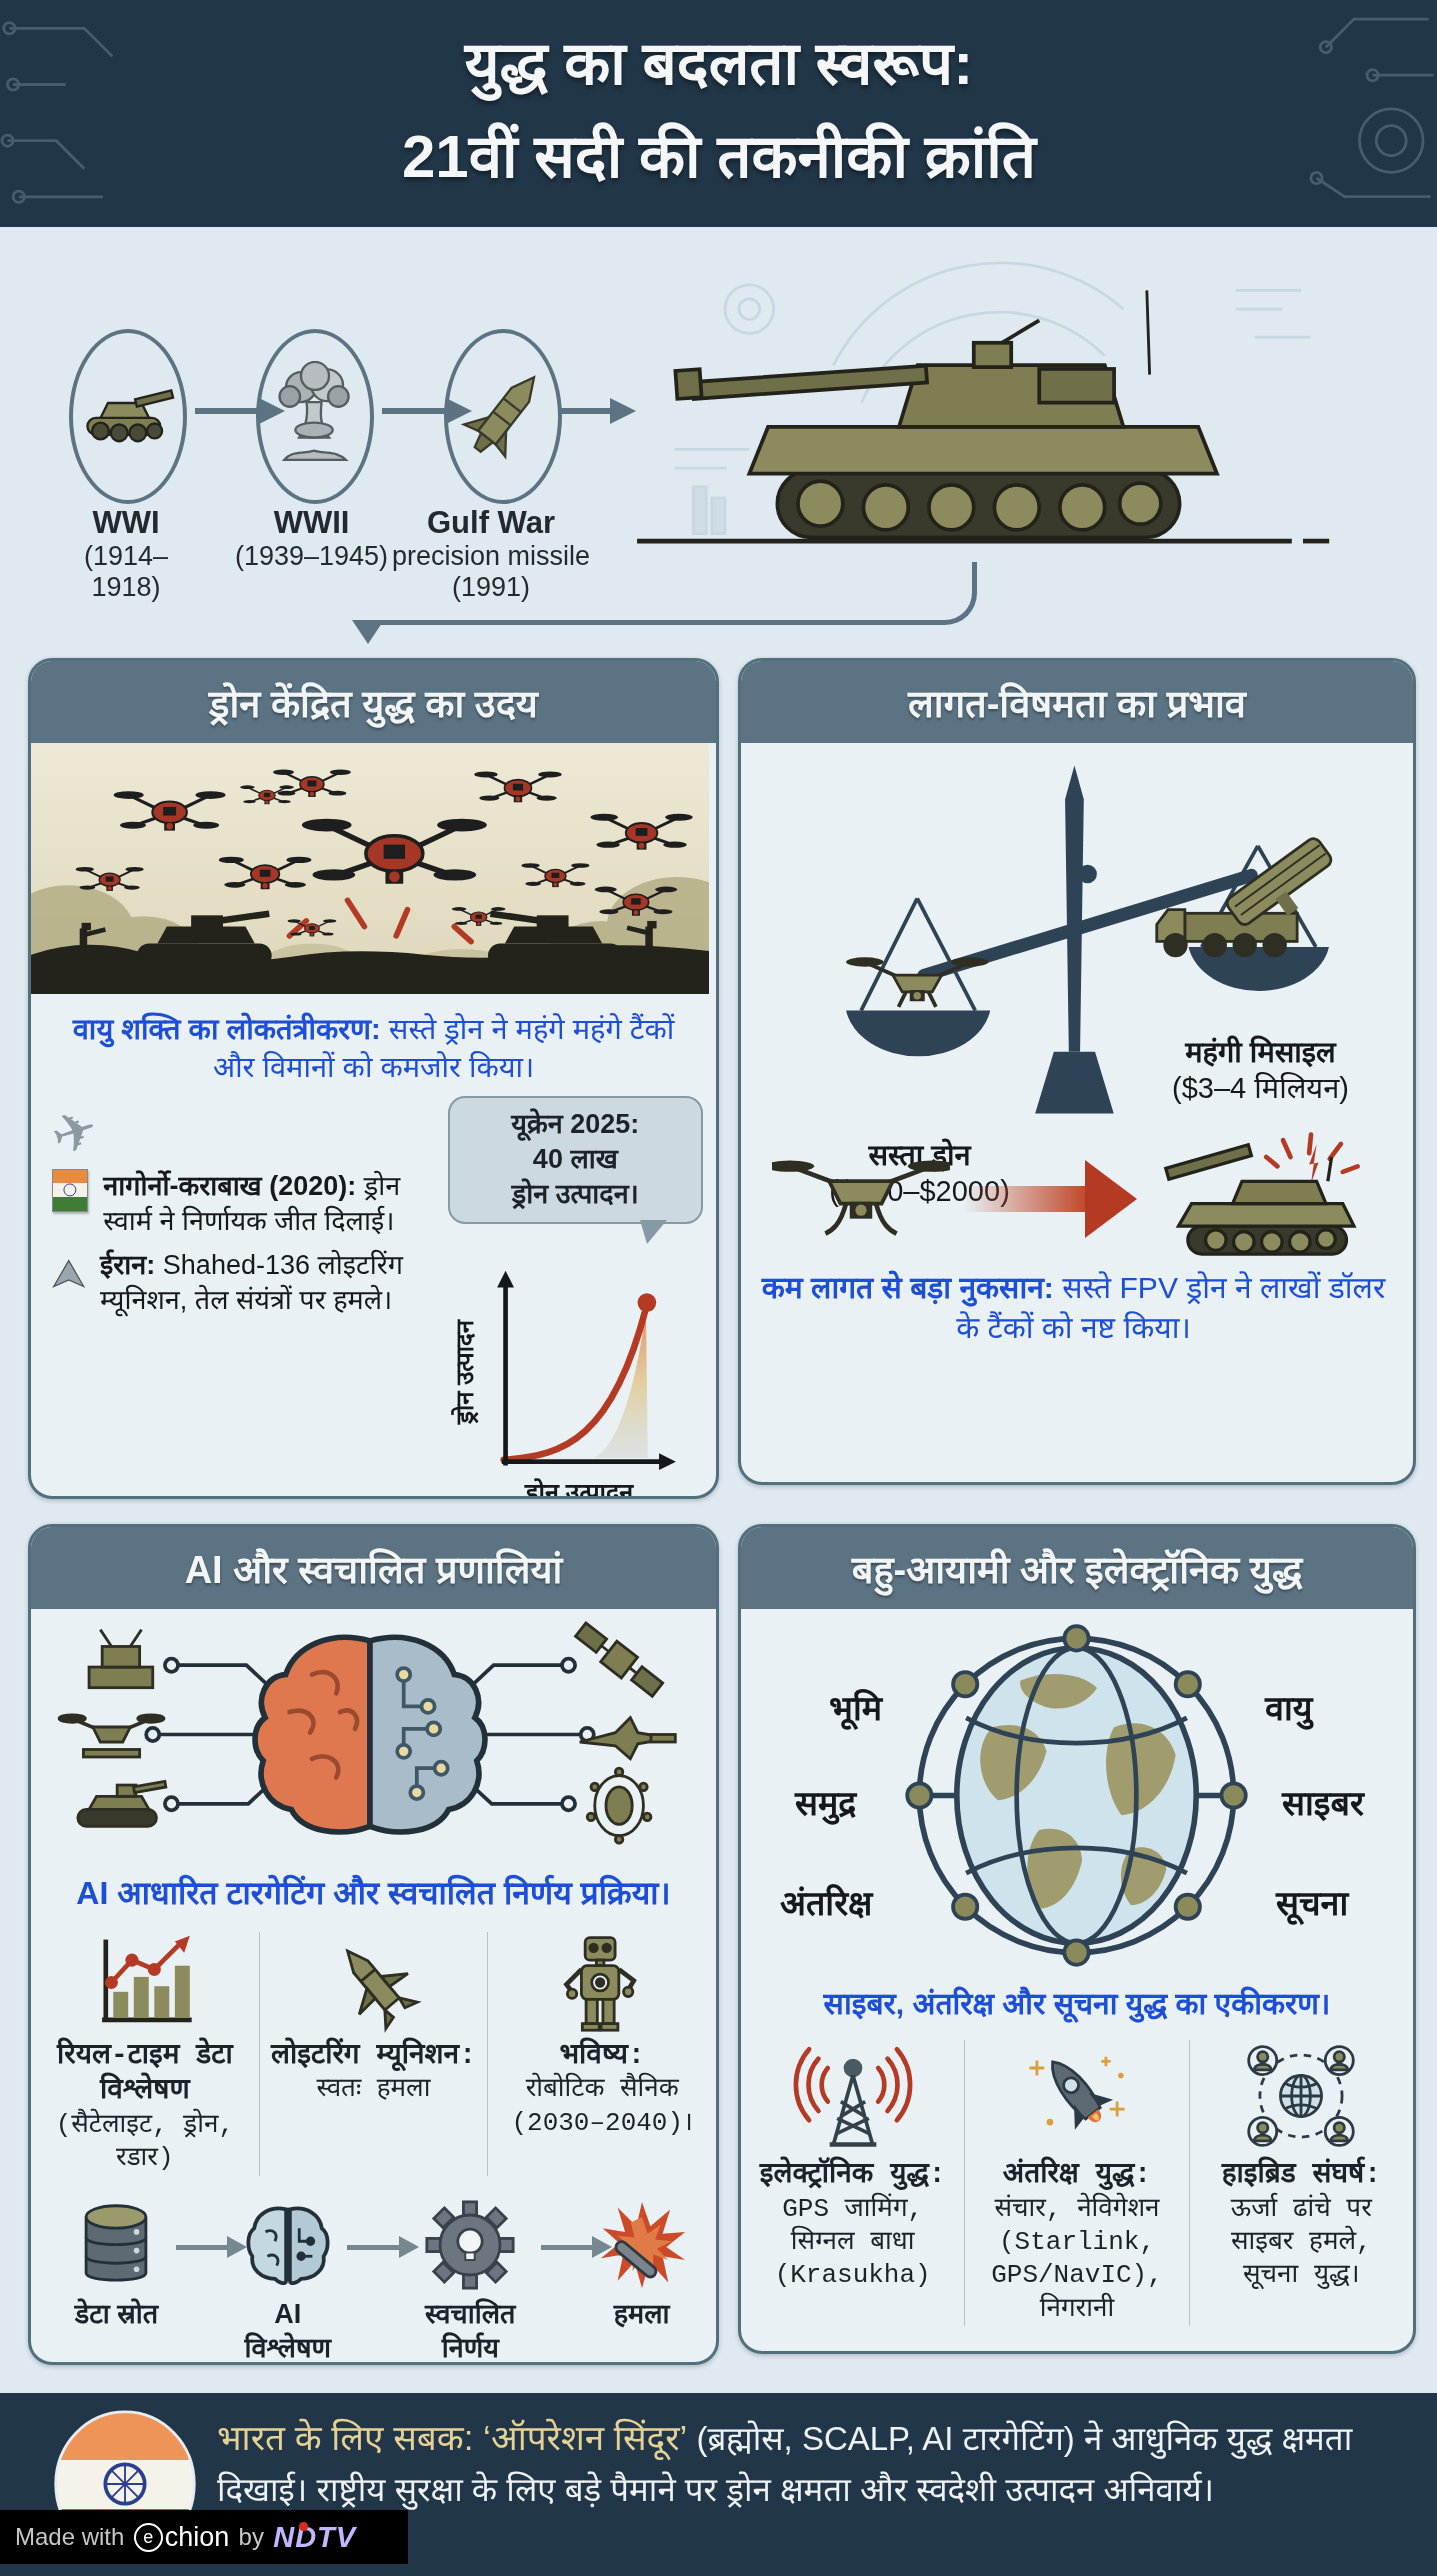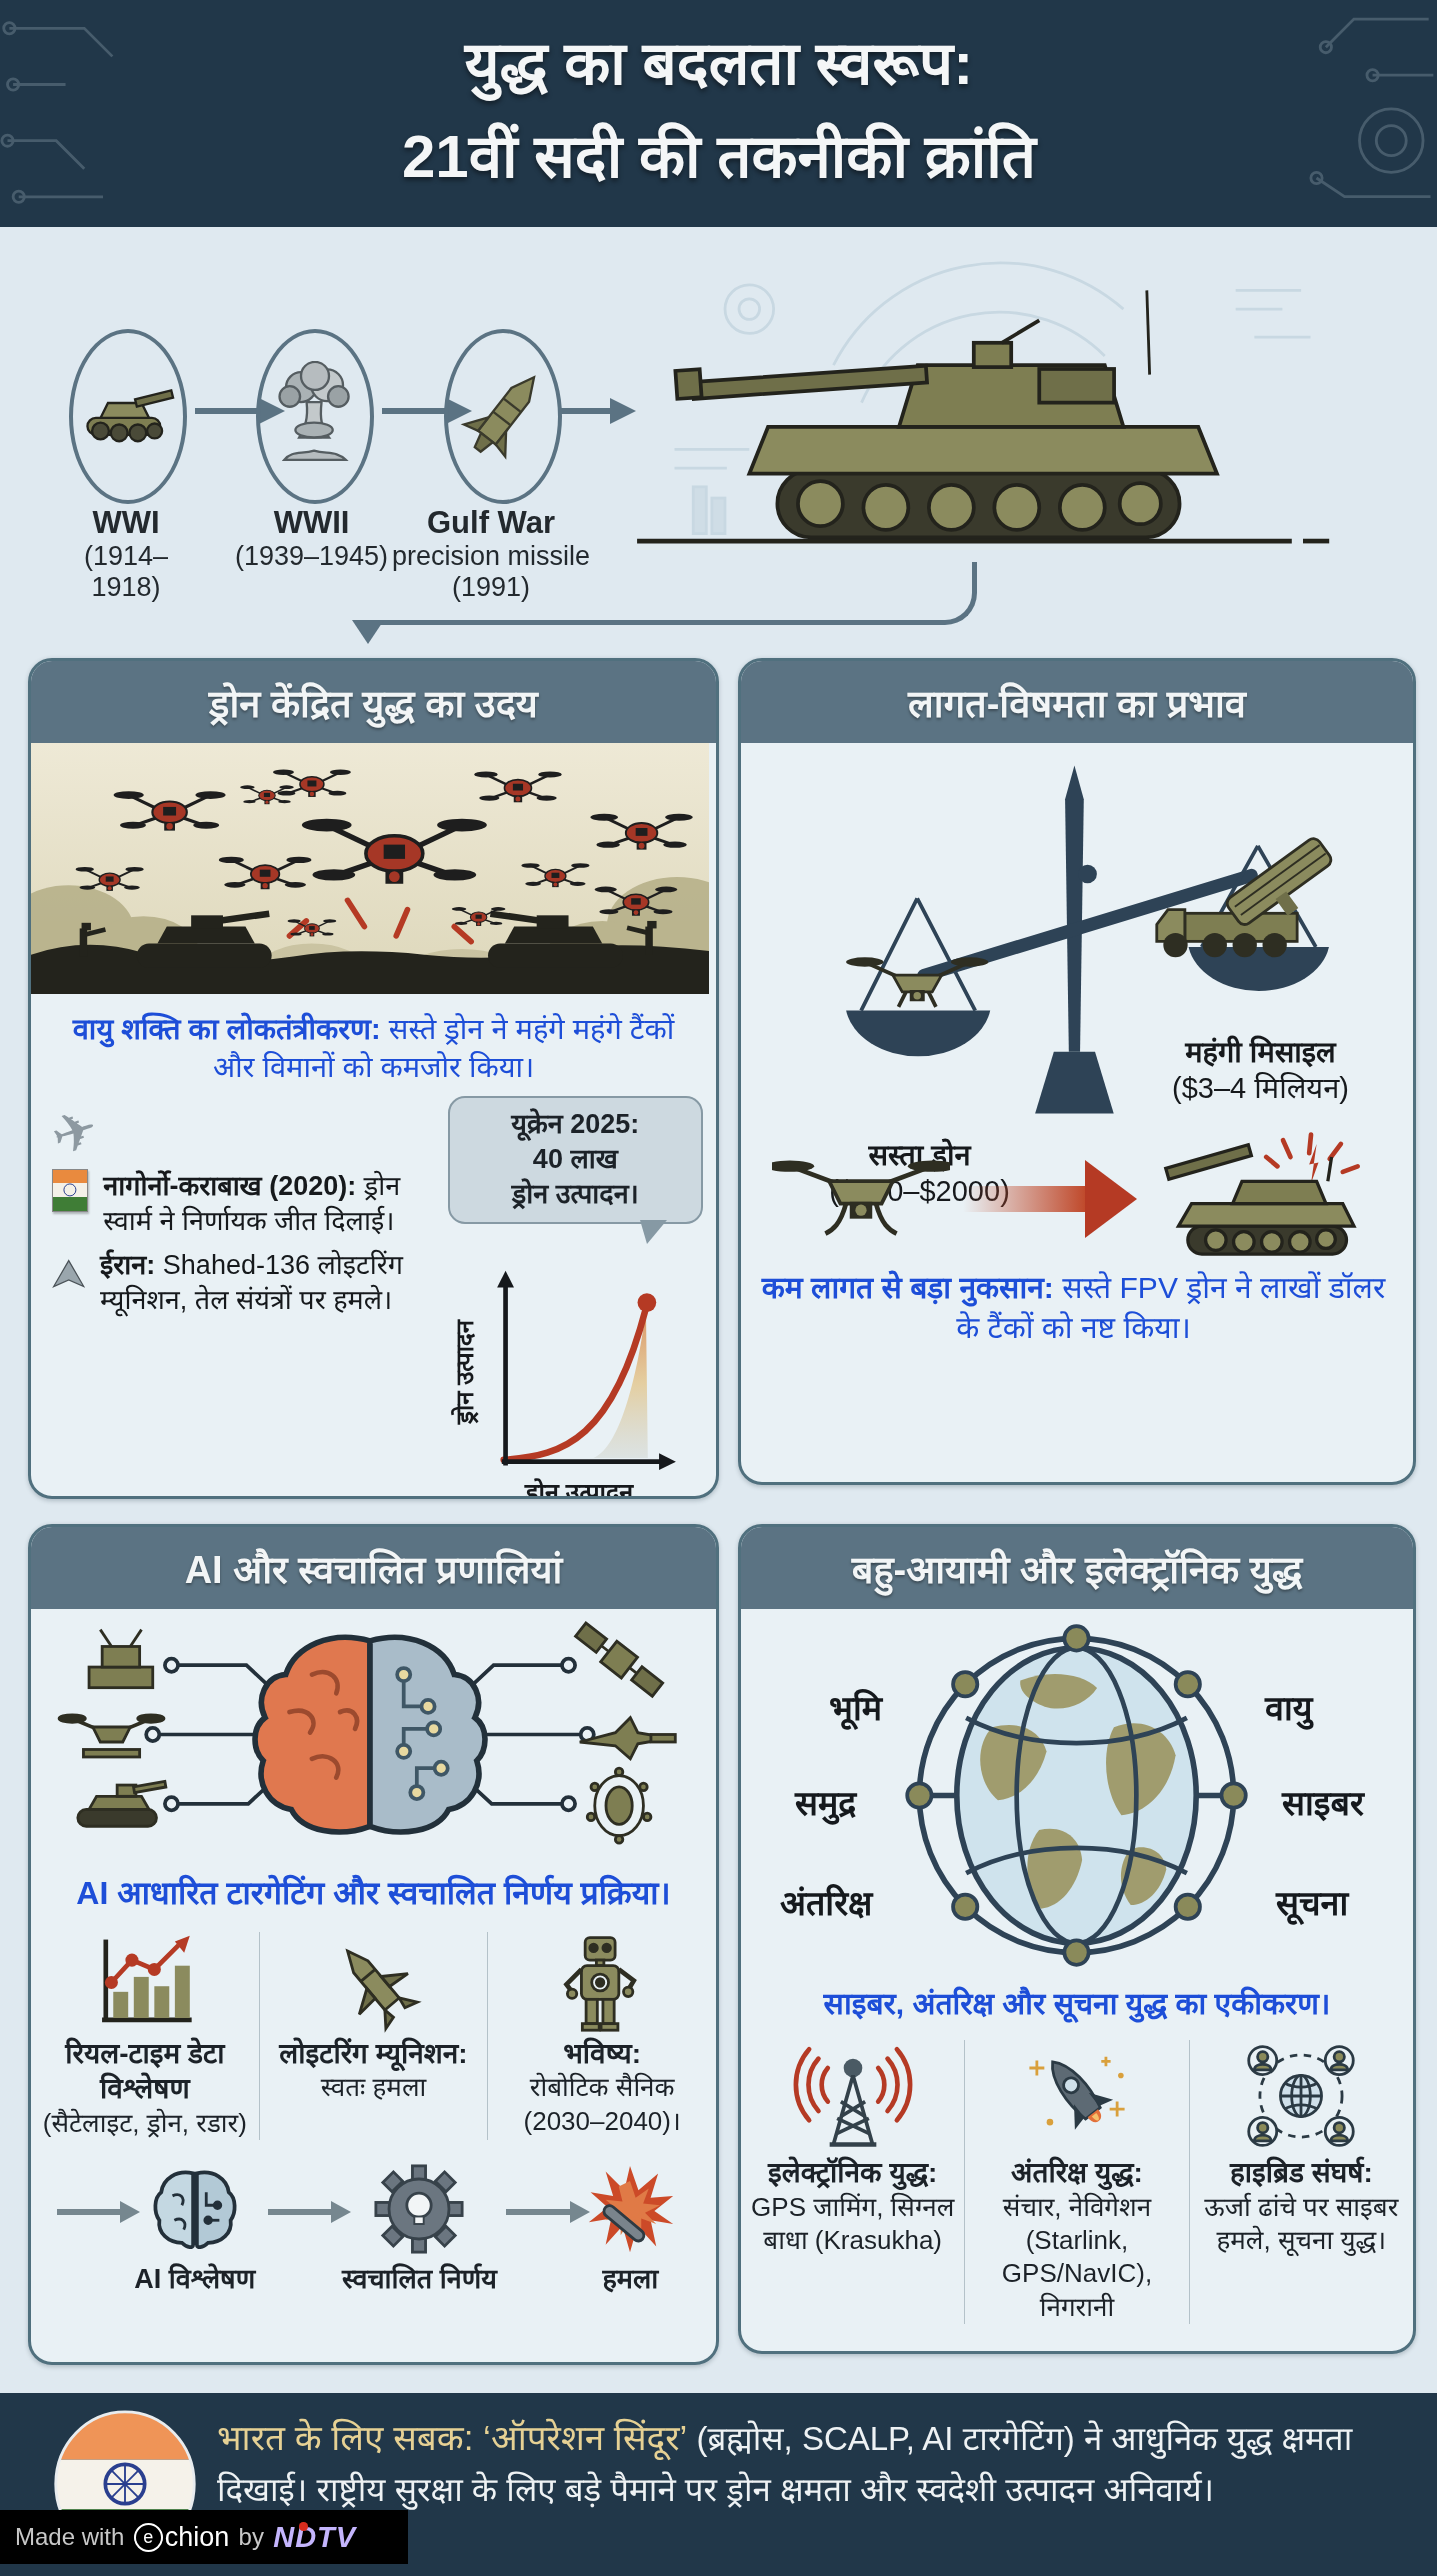--- a/index.html
+++ b/index.html
@@ -44,21 +44,21 @@
   .callout:after{content:"";position:absolute;right:34px;bottom:-22.5px;border-top:24px solid #8699a4;
     border-left:7.5px solid transparent;border-right:20.6px solid transparent;}
   .axis-ylab{writing-mode:vertical-rl;transform:rotate(180deg);font-weight:bold;font-size:24px;color:#16191c;}
   .axis-xlab{font-weight:bold;font-size:25px;color:#16191c;text-align:center;}
 
   .scale-lab{position:absolute;text-align:center;font-size:29px;line-height:1.25;color:#16191c;}
   .red-arrow-bar{height:26px;width:122px;background:linear-gradient(90deg,rgba(197,82,48,0),#c04a2c);align-self:center;}
   .red-arrow-head{width:0;height:0;border-left:52px solid #b53a24;border-top:39px solid transparent;border-bottom:39px solid transparent;}
 
   .col3{display:flex;}
-  .col3 .col{flex:1;text-align:center;padding:0 7px;}
+  .col3 .col{flex:1;text-align:center;padding:0 7px;font-family:Liberation Mono, monospace;}
   .col3 .col + .col{border-left:1.9px solid #b4c2c9;}
   .col-txt-b{font-weight:bold;font-size:28px;line-height:1.28;}
   .col-txt{font-size:26px;line-height:1.28;}
 
   .flow{display:flex;align-items:flex-start;justify-content:space-between;padding:0 26px;}
   .flow-item{text-align:center;width:150px;}
   .flow-lab{font-size:27px;font-weight:bold;line-height:1.25;margin-top:5.6px;}
   .flow-arrow{margin-top:45px;position:relative;width:66px;height:5.6px;background:#76878f;}
   .flow-arrow:after{content:"";position:absolute;right:-19px;top:-8.4px;border-left:20.6px solid #76878f;
     border-top:11.2px solid transparent;border-bottom:11.2px solid transparent;}
@@ -584,20 +584,31 @@
             <rect x="29" y="98" width="18" height="7"></rect>
               <rect x="49" y="98" width="18" height="7"></rect>
           </g>
         </svg>
         <div class="col-txt-b">भविष्य:</div>
         <div class="col-txt">रोबोटिक सैनिक (2030–2040)।</div>
       </div>
     </div>
 
     <div class="flow" style="margin-top:24px">
+      <div class="flow-item">
+        <svg width="86" height="90" viewBox="0 0 92 96">
+          <path d="M14,18 V78 C14,88 78,88 78,78 V18" fill="#5d6a74" stroke="#23303a" stroke-width="3"></path>
+          <ellipse cx="46" cy="18" rx="32" ry="12" fill="#9a9a6a" stroke="#23303a" stroke-width="3"></ellipse>
+          <path d="M14,40 C14,50 78,50 78,40 M14,60 C14,70 78,70 78,60" fill="none" stroke="#23303a" stroke-width="3"></path>
+          <circle cx="68" cy="34" r="3" fill="#cfd8dd"></circle>
+            <circle cx="68" cy="54" r="3" fill="#cfd8dd"></circle>
+            <circle cx="68" cy="74" r="3" fill="#cfd8dd"></circle>
+        </svg>
+        <div class="flow-lab">डेटा स्रोत</div>
+      </div>
       <div class="flow-arrow"></div>
       <div class="flow-item">
         <svg width="90" height="90" viewBox="0 0 96 96">
           <path d="M46,10 C28,6 14,16 12,30 C4,36 4,52 10,60 C8,74 20,84 34,84 C40,90 46,90 46,86 Z" fill="#c4d8e2" stroke="#23303a" stroke-width="4"></path>
           <path d="M50,10 C68,6 82,16 84,30 C92,36 92,52 86,60 C88,74 76,84 62,84 C56,90 50,90 50,86 Z" fill="#b2c9d6" stroke="#23303a" stroke-width="4"></path>
           <g stroke="#23303a" stroke-width="3" fill="none">
               <path d="M24,34 C32,30 38,36 34,44"></path>
               <path d="M60,30 V44 H72"></path>
               <circle cx="72" cy="44" r="3.5" fill="#23303a"></circle>
               <path d="M62,60 H74"></path>

